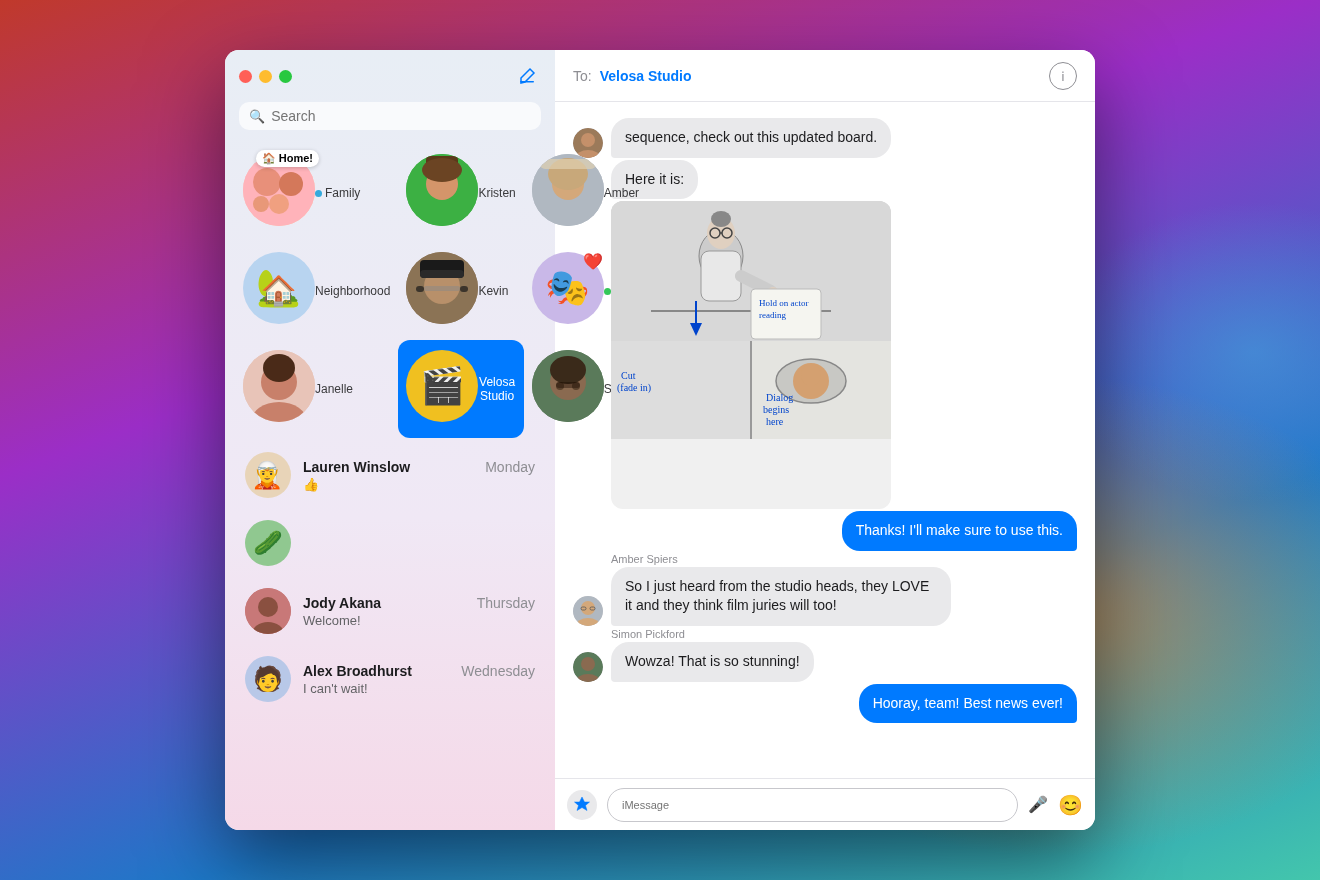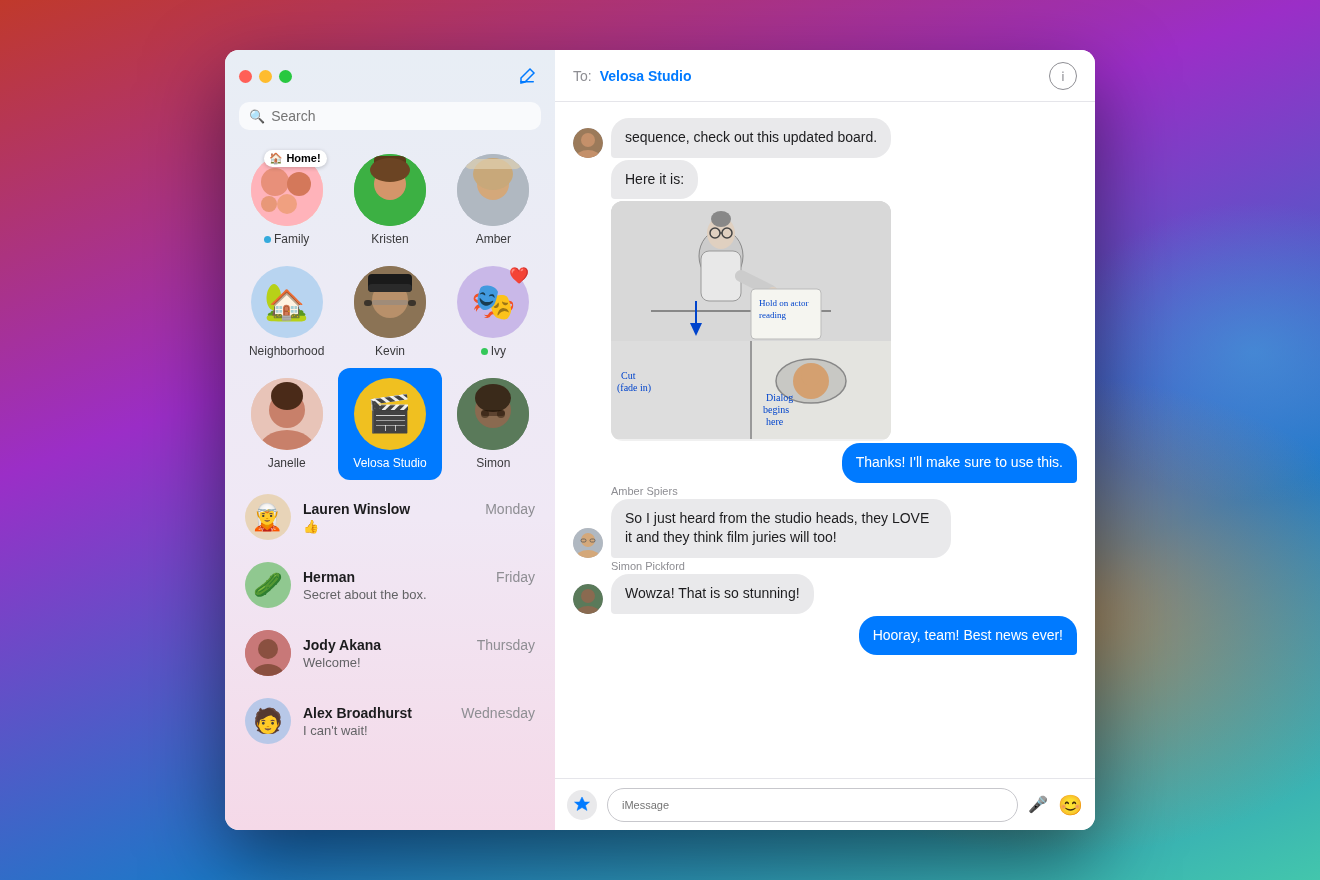--- a/index.html
+++ b/index.html
@@ -99,21 +99,21 @@
     
     .pinned-grid {
       display: grid;
       grid-template-columns: repeat(3, 1fr);
       gap: 0;
       padding: 0 10px;
       flex-shrink: 0;
     }
     .pinned-item {
       display: flex;
-      flex-direction: column;
+      flex-direction: row;
       align-items: center;
       padding: 10px 8px;
       cursor: pointer;
       position: relative;
     }
     .avatar-wrap {
       position: relative;
       width: 72px;
       height: 72px;
       margin-bottom: 6px;
@@ -307,21 +307,21 @@
     }
     .msg-sender-name {
       font-size: 11px;
       color: #8e8e93;
       margin-left: 38px;
       margin-bottom: 2px;
     }
     
     .storyboard-img {
       width: 280px;
-      height: 240px;
+      height: 308px;
       background: #f0f0f0;
       border-radius: 12px;
       overflow: hidden;
       position: relative;
     }
     .storyboard-top {
       height: 140px;
       background: #d4d4d4;
       position: relative;
       border-bottom: 2px solid #888;
@@ -549,27 +549,20 @@
           <div class="conv-header">
             <span class="conv-name">Lauren Winslow</span>
             <span class="conv-time">Monday</span>
           </div>
           <div class="conv-preview">👍</div>
         </div>
       </div>
 
       <div class="conv-item">
         <div class="conv-avatar av-herman" style="font-size:24px;">🥒</div>
-        <div class="conv-content">
-          <div class="conv-header">
-            <span class="conv-name">Herman</span>
-            <span class="conv-time">Friday</span>
-          </div>
-          <div class="conv-preview">Secret about the box.</div>
-        </div>
       </div>
 
       <div class="conv-item">
         <div class="conv-avatar" style="background:#c87878;">
           <svg viewBox="0 0 46 46" width="46" height="46">
             <circle cx="23" cy="23" r="23" fill="#c87878"></circle>
             <circle cx="23" cy="19" r="10" fill="#8a5040"></circle>
             <ellipse cx="23" cy="46" rx="16" ry="12" fill="#8a5040"></ellipse>
           </svg>
         </div>

